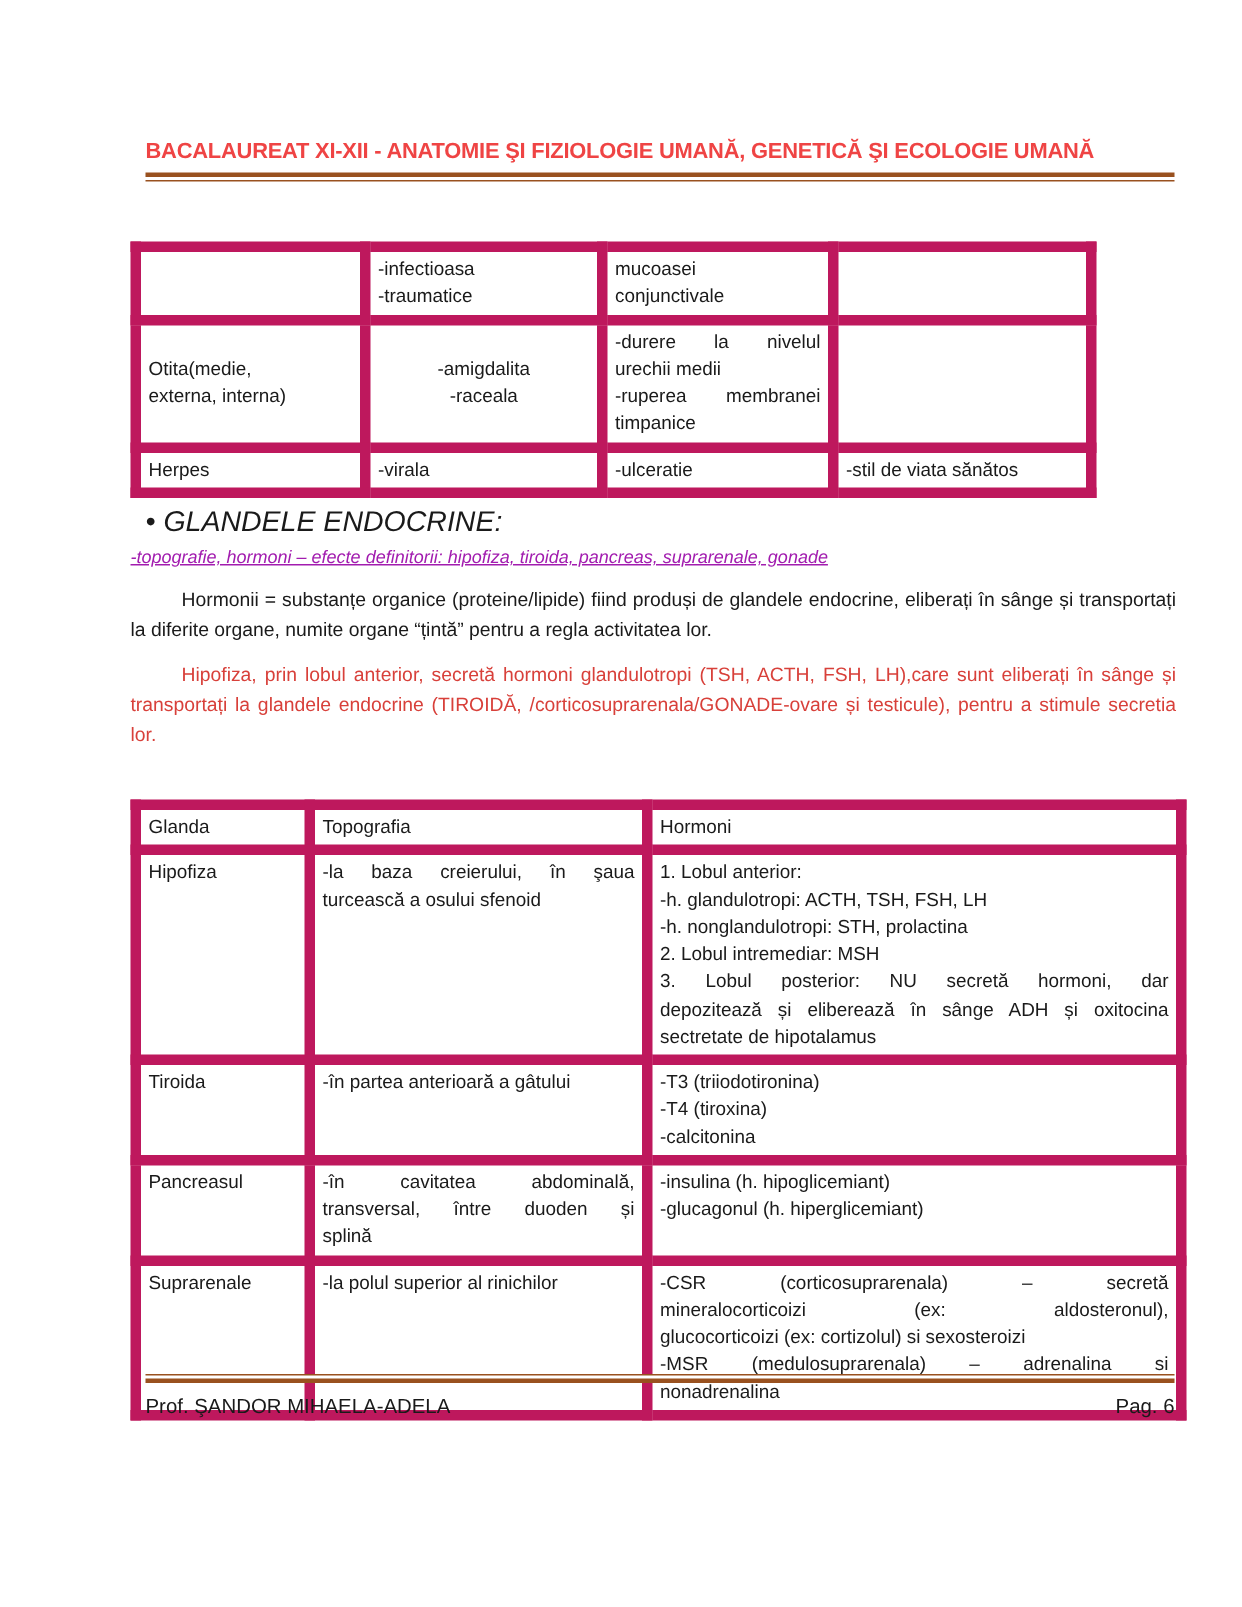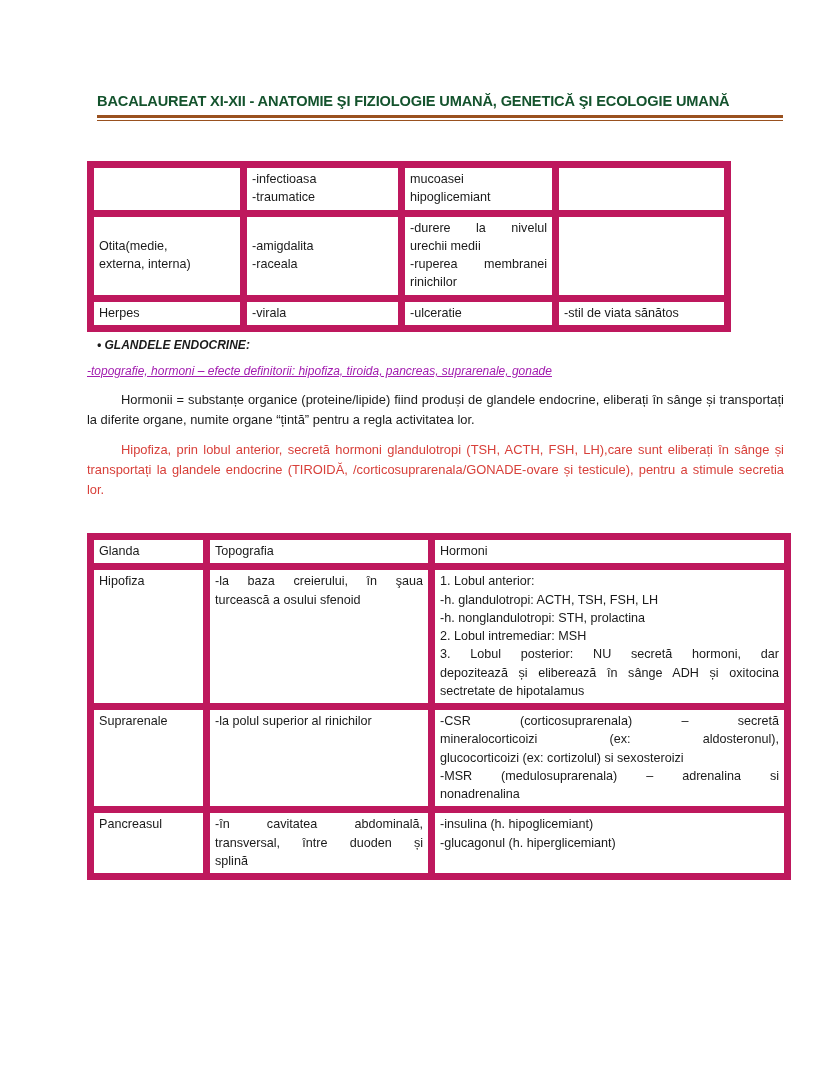--- a/index.html
+++ b/index.html
@@ -28,21 +28,21 @@
   .header-block {
     position: absolute;
     left: 97px;
     top: 92px;
     width: 686px;
   }
   .header-title {
     font-size: 14.6px;
     font-weight: bold;
     letter-spacing: -0.15px;
-    color: #14532d;
+    color: #ef4444;
     white-space: nowrap;
     line-height: 1.25;
   }
   .rule-double {
     margin-top: 5px;
     width: 100%;
     height: 6px;
     border-top: 3px solid #99511f;
     border-bottom: 1px solid #99511f;
     background: #ffffff;
@@ -77,22 +77,22 @@
   #table-diseases col.c2 { width: 158px; }
   #table-diseases col.c3 { width: 154px; }
   #table-diseases col.c4 { width: 172px; }
   #table-diseases td { height: 0; }
 
   
   .section-bullet {
     position: absolute;
     left: 97px;
     top: 338px;
-    font-size: 12px;
-    font-weight: bold;
+    font-size: 19px;
+    font-weight: normal;
     font-style: italic;
     color: #1a1a1a;
   }
   .section-sub {
     position: absolute;
     left: 87px;
     top: 364px;
     width: 700px;
     font-size: 12px;
     font-style: italic;
@@ -169,38 +169,38 @@
     </colgroup>
     <tbody>
       <tr>
         <td></td>
         <td>
           <div>-infectioasa</div>
           <div>-traumatice</div>
         </td>
         <td>
           <div>mucoasei</div>
-          <div>hipoglicemiant</div>
+          <div>conjunctivale</div>
         </td>
         <td></td>
       </tr>
       <tr>
         <td style="vertical-align:middle;">
           <div class="jline"><span>Otita</span><span>(medie,</span></div>
           <div class="lline">externa, interna)</div>
         </td>
-        <td style="vertical-align:middle;">
+        <td style="vertical-align:middle;text-align:center;">
           <div>-amigdalita</div>
           <div>-raceala</div>
         </td>
         <td>
           <div class="jline">-durere la nivelul</div>
           <div class="lline">urechii medii</div>
           <div class="jline">-ruperea membranei</div>
-          <div class="lline">rinichilor</div>
+          <div class="lline">timpanice</div>
         </td>
         <td></td>
       </tr>
       <tr>
         <td>Herpes</td>
         <td>-virala</td>
         <td>-ulceratie</td>
         <td>-stil de viata sănătos</td>
       </tr>
     </tbody>
@@ -243,44 +243,62 @@
           <div class="lline">1. Lobul anterior:</div>
           <div class="lline">-h. glandulotropi: ACTH, TSH, FSH, LH</div>
           <div class="lline">-h. nonglandulotropi: STH, prolactina</div>
           <div class="lline">2. Lobul intremediar: MSH</div>
           <div class="jline">3. Lobul posterior: NU secretă hormoni, dar</div>
           <div class="jline">depozitează și eliberează în sânge ADH și oxitocina</div>
           <div class="lline">sectretate de hipotalamus</div>
         </td>
       </tr>
 
+      <tr>
+        <td>Tiroida</td>
+        <td>
+          <div class="lline">-în partea anterioară a gâtului</div>
+        </td>
+        <td>
+          <div class="lline">-T3 (triiodotironina)</div>
+          <div class="lline">-T4 (tiroxina)</div>
+          <div class="lline">-calcitonina</div>
+        </td>
+      </tr>
+
+      <tr>
+        <td>Pancreasul</td>
+        <td>
+          <div class="jline">-în cavitatea abdominală,</div>
+          <div class="jline">transversal, între duoden și</div>
+          <div class="lline">splină</div>
+        </td>
+        <td>
+          <div class="lline">-insulina (h. hipoglicemiant)</div>
+          <div class="lline">-glucagonul (h. hiperglicemiant)</div>
+        </td>
+      </tr>
 
       <tr>
         <td>Suprarenale</td>
         <td>
           <div class="lline">-la polul superior al rinichilor</div>
         </td>
         <td>
           <div class="jline">-CSR (corticosuprarenala) – secretă</div>
           <div class="jline">mineralocorticoizi (ex: aldosteronul),</div>
           <div class="lline">glucocorticoizi (ex: cortizolul) si sexosteroizi</div>
           <div class="jline">-MSR (medulosuprarenala) – adrenalina si</div>
           <div class="lline">nonadrenalina</div>
         </td>
       </tr>
-
-      <tr>
-        <td>Pancreasul</td>
-        <td>
-          <div class="jline">-în cavitatea abdominală,</div>
-          <div class="jline">transversal, între duoden și</div>
-          <div class="lline">splină</div>
-        </td>
-        <td>
-          <div class="lline">-insulina (h. hipoglicemiant)</div>
-          <div class="lline">-glucagonul (h. hiperglicemiant)</div>
-        </td>
-      </tr>
     </tbody>
   </table>
 
+  <div class="footer-block">
+    <div class="footer-rule"></div>
+    <div class="footer-row">
+      <span>Prof. ŞANDOR MIHAELA-ADELA</span>
+      <span>Pag. 6</span>
+    </div>
+  </div>
 
 </div>
 
 </body></html>

